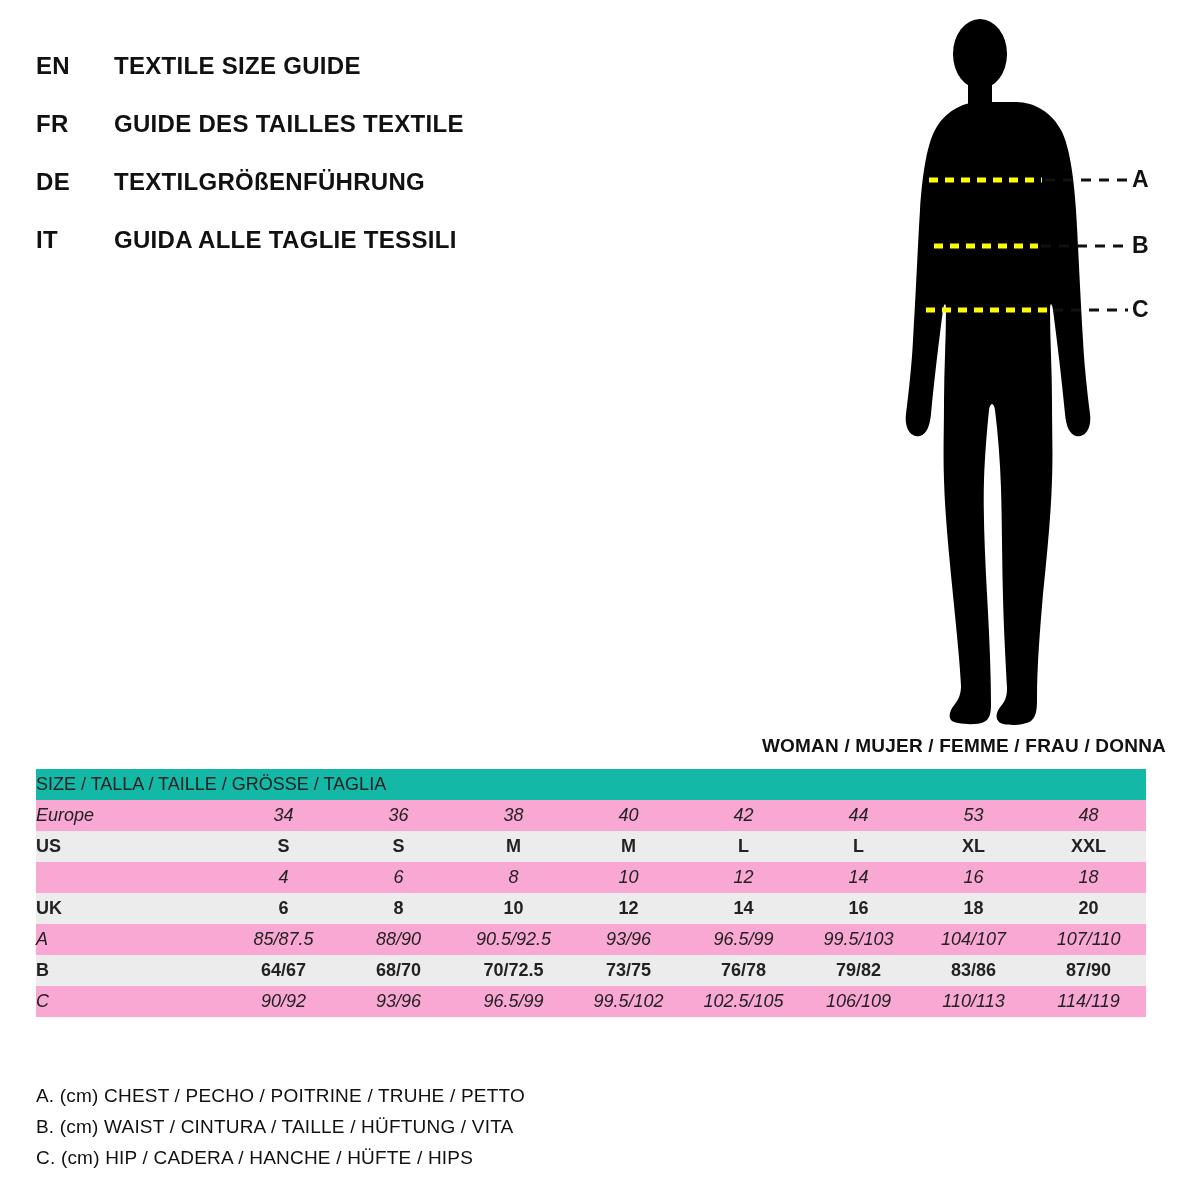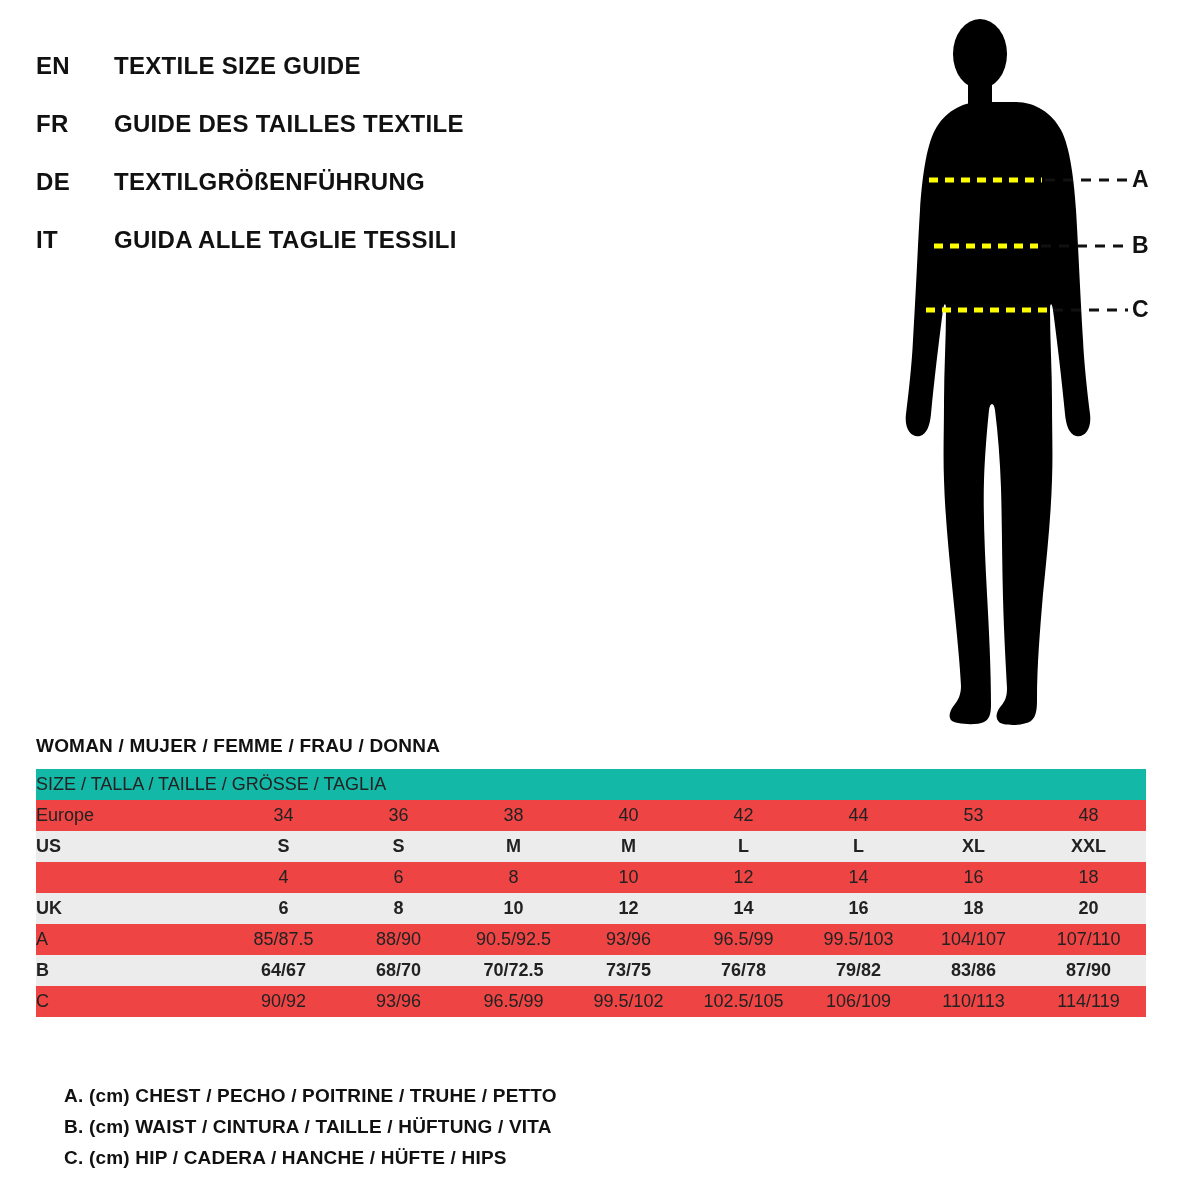--- a/index.html
+++ b/index.html
@@ -65,20 +65,21 @@
     left: 36px;
     top: 735px;
     width: 1130px;
   }
   .group-title {
     font-size: 19px;
     font-weight: bold;
     color: #111111;
     margin-bottom: 12px;
     letter-spacing: 0.2px;
+    text-align: right;
   }
   table.size-table {
     border-collapse: collapse;
     width: 1110px;
     table-layout: fixed;
     font-size: 18px;
   }
   table.size-table th,
   table.size-table td {
     padding: 0;
@@ -92,45 +93,45 @@
     font-weight: bold;
     font-size: 18px;
     padding-left: 8px;
     color: #1a1a1a;
   }
   tr.shade td {
     background: #ececec;
     font-weight: bold;
   }
   tr.plain td {
-    background: #ef4444;
+    background: #f9a8d4;
+    font-style: italic;
   }
   td.rowlabel {
     text-align: left;
     padding-left: 8px;
     color: #333333;
   }
   td.val {
     text-align: center;
   }
 
   
   .legend {
     position: absolute;
     left: 36px;
     top: 1085px;
     width: 900px;
   }
   .legend-line {
     font-size: 19px;
-    font-weight: bold;
+    font-weight: normal;
     color: #111111;
     height: 31px;
     letter-spacing: 0.2px;
-    margin-left: 28px;
   }
 </style>
 </head>
 <body>
 
 <div class="lang-block">
   <div class="lang-row">
     <span class="lang-code">EN</span>
     <span class="lang-text">TEXTILE SIZE GUIDE</span>
   </div>

